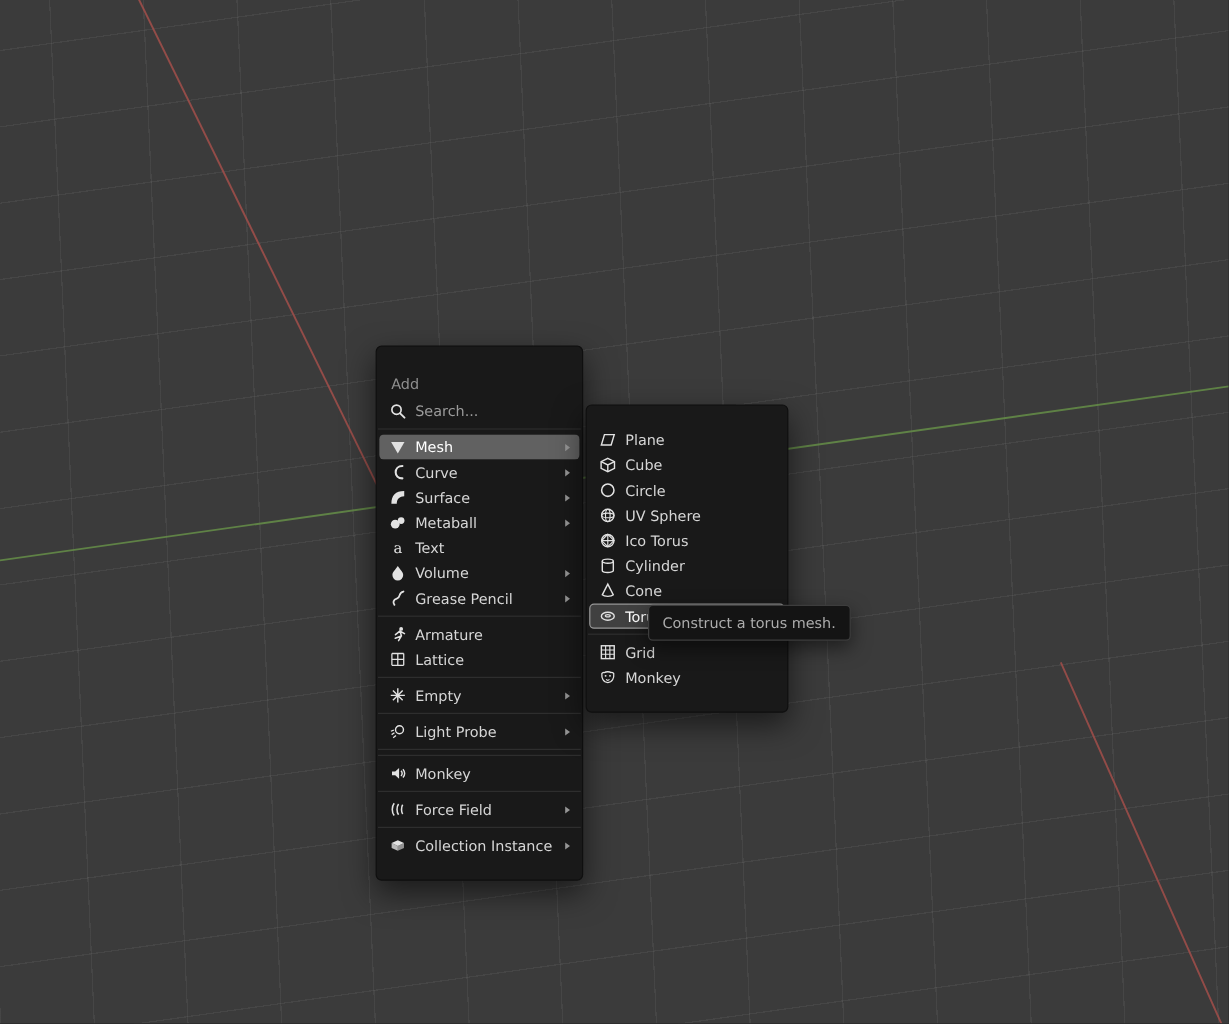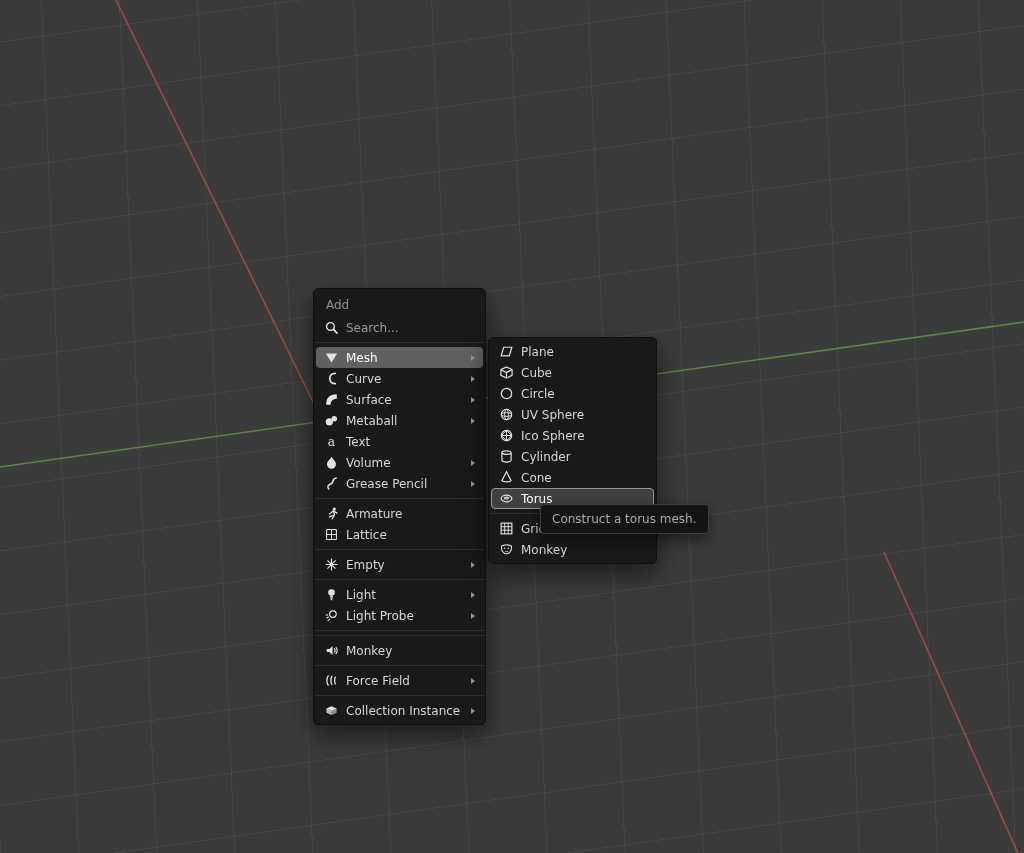--- a/index.html
+++ b/index.html
@@ -27,21 +27,21 @@
   }
   .axes { position:absolute; inset:0; pointer-events:none; }
 
   
   .menu {
     position:absolute;
     background: var(--menu-bg, #191919);
     border:1px solid var(--menu-border, #101010);
     border-radius:5px;
     box-shadow: 0 10px 26px rgba(0,0,0,0.55);
-    padding:3px 0;
+    padding:18px 0;
     font-size:12px;
     color: var(--menu-text, #d6d6d6);
     z-index:10;
   }
   #add-menu   { left:313px; top:288px; width:171px; }
   #mesh-submenu { left:488px; top:337px; width:167px; z-index:20; }
 
   .menu-header {
     color:#8f8f8f; padding:6px 12px 5px; font-size:12px;
   }
@@ -201,30 +201,20 @@
               <path d="M7 1.5 V12.5 M1.5 7 H12.5 M3.2 3.2 L10.8 10.8 M10.8 3.2 L3.2 10.8" stroke="currentColor" stroke-width="1.1" fill="none"></path>
             </svg>
           </span>
           <span class="label">Empty</span>
           <span class="arrow"></span>
         </div>
         <div class="sep"></div>
         <div class="row">
           <span class="icon">
             <svg viewBox="0 0 14 14">
-              <circle cx="7" cy="5.2" r="3.1" fill="currentColor"></circle>
-              <path d="M5.7 9 h2.6 M5.9 10.4 h2.2 M6.3 11.8 h1.4" stroke="currentColor" stroke-width="1"></path>
-            </svg>
-          </span>
-          <span class="label">Light</span>
-          <span class="arrow"></span>
-        </div>
-        <div class="row">
-          <span class="icon">
-            <svg viewBox="0 0 14 14">
               <circle cx="8.3" cy="5.7" r="3.1" fill="none" stroke="currentColor" stroke-width="1.1"></circle>
               <path d="M1.6 6.9 L3.9 6 M2.2 9.5 L4.4 8.1 M3.4 12 L5.6 10.2" stroke="currentColor" stroke-width="1"></path>
             </svg>
           </span>
           <span class="label">Light Probe</span>
           <span class="arrow"></span>
         </div>
         <div class="sep"></div>
         <div class="sep"></div>
         <div class="row">
@@ -299,21 +289,21 @@
           <span class="label">UV Sphere</span>
         </div>
         <div class="row">
           <span class="icon">
             <svg viewBox="0 0 14 14">
               <circle cx="7" cy="7" r="4.8" fill="none" stroke="currentColor" stroke-width="1.1"></circle>
               <path d="M7 2.2 L11.8 7 L7 11.8 L2.2 7 Z" fill="none" stroke="currentColor" stroke-width="0.9"></path>
               <path d="M7 2.2 V11.8 M2.2 7 H11.8" fill="none" stroke="currentColor" stroke-width="0.9"></path>
             </svg>
           </span>
-          <span class="label">Ico Sphere</span>
+          <span class="label">Ico Torus</span>
         </div>
         <div class="row">
           <span class="icon">
             <svg viewBox="0 0 14 14">
               <ellipse cx="7" cy="3.4" rx="4.3" ry="1.6" fill="none" stroke="currentColor" stroke-width="1.1"></ellipse>
               <path d="M2.7 3.4 V10.6 A 4.3 1.6 0 0 0 11.3 10.6 V3.4" fill="none" stroke="currentColor" stroke-width="1.1"></path>
             </svg>
           </span>
           <span class="label">Cylinder</span>
         </div>

